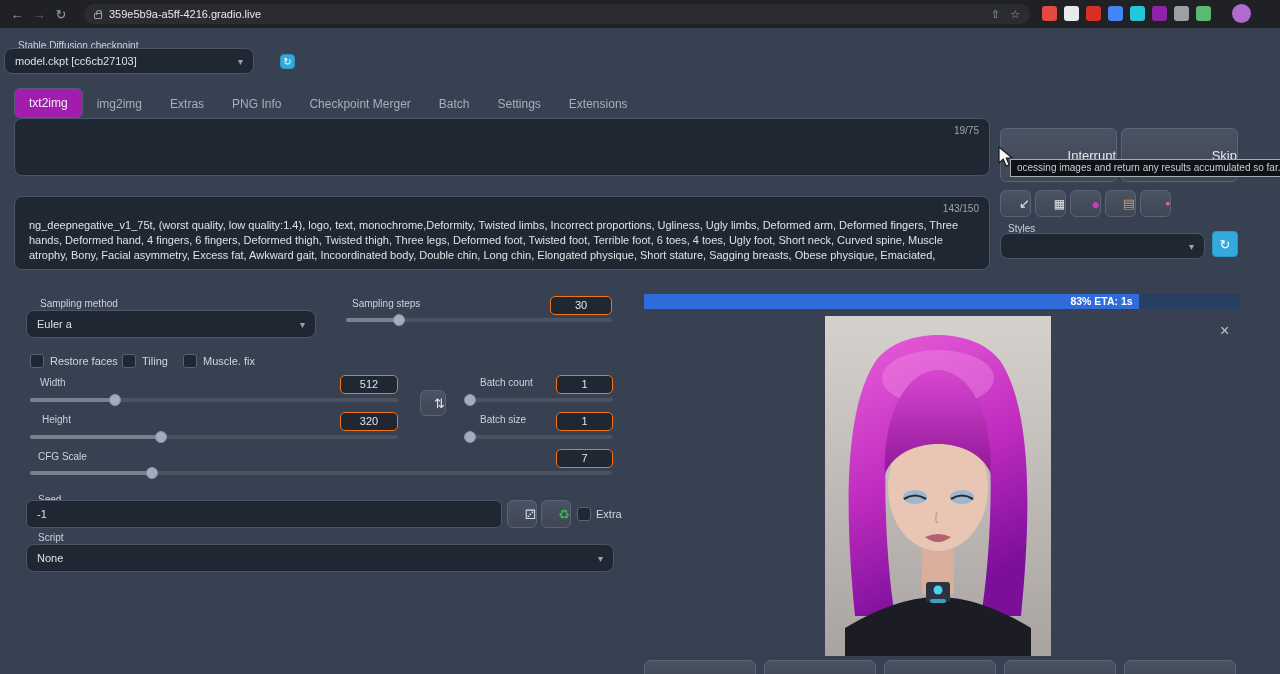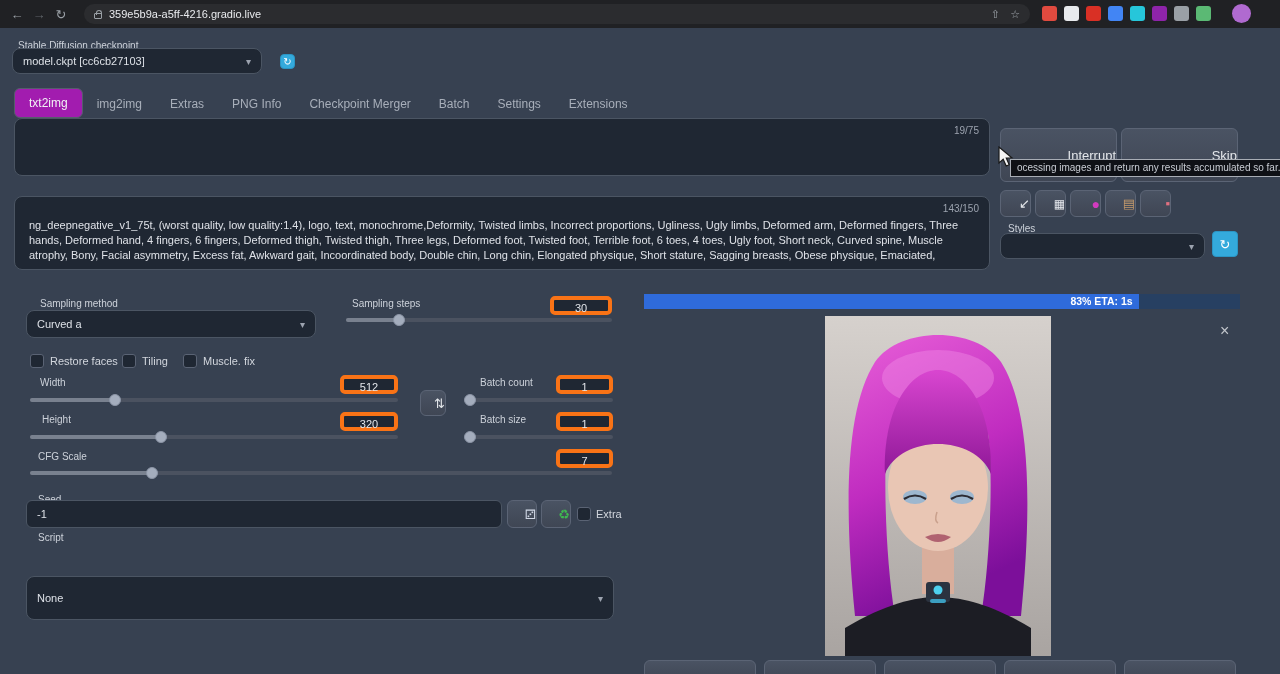--- a/index.html
+++ b/index.html
@@ -15,31 +15,31 @@
   .lock { width:8px; height:6px; border:1px solid #9aa0a6; border-radius:1px; position:relative; margin-right:7px; margin-top:3px; }
   .lock:before { content:""; position:absolute; left:1px; top:-4px; width:4px; height:4px; border:1px solid #9aa0a6; border-bottom:none; border-radius:3px 3px 0 0; }
   .url { font-size:11px; color:#e8eaed; }
   .ext-ico { position:absolute; top:6px; width:15px; height:15px; border-radius:3px; }
   .avatar { position:absolute; top:4px; width:19px; height:19px; border-radius:50%; }
 
   
   .label-sm { position:absolute; font-size:10px; color:#cdd2da; }
   .dd { position:absolute; background:#1f2733; border:1px solid #4b5563; border-radius:8px; display:flex; align-items:center; justify-content:space-between; padding:0 10px; font-size:11px; color:#dde1e7; }
   .chev { color:#9ca3af; font-size:10px; margin-left:8px; }
-  .num { position:absolute; background:#1f2733; border:4px solid #f97316; border-radius:5px; font-size:11px; color:#e2e5ea; text-align:center; line-height:17px; }
+  .num { position:absolute; background:#1f2733; border:1px solid #f97316; border-radius:5px; font-size:11px; color:#e2e5ea; text-align:center; line-height:17px; }
   .slider { position:absolute; height:4px; background:#4b5260; border-radius:2px; }
   .fill { position:absolute; left:0; top:0; bottom:0; background:#79818f; border-radius:2px; }
   .knob { position:absolute; right:-6px; top:50%; transform:translateY(-50%); width:12px; height:12px; border-radius:50%; background:#a4adbd; border:1px solid #8b94a5; }
   .cb { position:absolute; width:14px; height:14px; background:#1f2733; border:1px solid #5a6374; border-radius:3px; }
   .cb-label { position:absolute; font-size:11px; color:#d2d6dd; }
   .btn { position:absolute; background:linear-gradient(#4a5363,#3f4654); border:1px solid #5b6475; border-radius:6px; color:#e3e6ea; display:flex; align-items:center; justify-content:flex-end; cursor:pointer; }
   .blue-btn { position:absolute; background:#34aadc; border:1px solid #2b95c4; border-radius:4px; color:#fff; display:flex; align-items:center; justify-content:center; cursor:pointer; }
 
   
-  .ckpt-dd { left:12px; top:48px; width:250px; height:26px; }
+  .ckpt-dd { left:4px; top:48px; width:250px; height:26px; }
 
   
   .tabs { position:absolute; left:14px; top:88px; display:flex; align-items:flex-end; height:30px; }
   .tab { font-size:12px; color:#a8afba; padding:7px 14px; cursor:pointer; }
   .tab.active { color:#f1f2f4; background:#a21caf; border:1px solid #555e6c; border-radius:6px; }
 
   
   .panel { position:absolute; background:#1f2733; border:1px solid #4b5563; border-radius:8px; }
   .prompt-text { position:absolute; left:14px; right:60px; top:20px; font-size:11px; line-height:14px; color:#e3e6ea; }
   .neg-text { position:absolute; left:14px; right:14px; top:21px; font-size:11px; line-height:15px; color:#dfe2e8; }
@@ -152,21 +152,21 @@
   <div class="blue-btn" style="left:1212px;top:231px;width:26px;height:26px;font-size:13px">
     <span>↻</span>
   </div>
 
   <svg class="cursor" width="20" height="22" viewBox="0 0 20 22">
     <path d="M2 1 L2 17 L6.2 13.2 L9.2 20 L12.2 18.7 L9.3 12 L14.8 11.8 Z" fill="#f5f5f5" stroke="#1a1a1a" stroke-width="1.2"></path>
   </svg>
 
   <span class="label-sm" style="left:40px;top:298px">Sampling method</span>
   <div class="dd" style="left:26px;top:310px;width:290px;height:28px">
-    <span>Curved a</span>
+    <span>Euler a</span>
     <span class="chev">▾</span>
   </div>
 
   <span class="label-sm" style="left:352px;top:298px">Sampling steps</span>
   <div class="num" style="left:550px;top:296px;width:62px;height:19px">30</div>
   <div class="slider" style="left:346px;top:318px;width:266px">
     <div class="fill" style="width: 20%;">
         <span class="knob"></span>
       </div>
   </div>
@@ -229,21 +229,21 @@
   <div class="btn" style="left:507px;top:500px;width:30px;height:28px;font-size:13px">
     <span style="color:#cfd6e4">⚂</span>
   </div>
   <div class="btn" style="left:541px;top:500px;width:30px;height:28px;font-size:13px">
     <span style="color:#3fb950">♻</span>
   </div>
   <span class="cb" style="left:577px;top:507px"></span>
   <span class="cb-label" style="left:596px;top:508px">Extra</span>
 
   <span class="label-sm" style="left:38px;top:532px">Script</span>
-  <div class="dd" style="left:26px;top:576px;width:588px;height:44px">
+  <div class="dd" style="left:26px;top:544px;width:588px;height:28px">
     <span>None</span>
     <span class="chev">▾</span>
   </div>
 
   <div class="progress">
     <div class="pfill" style="width: 83%;">
       <div class="ptext">83% ETA: 1s</div>
     </div>
   </div>
 

